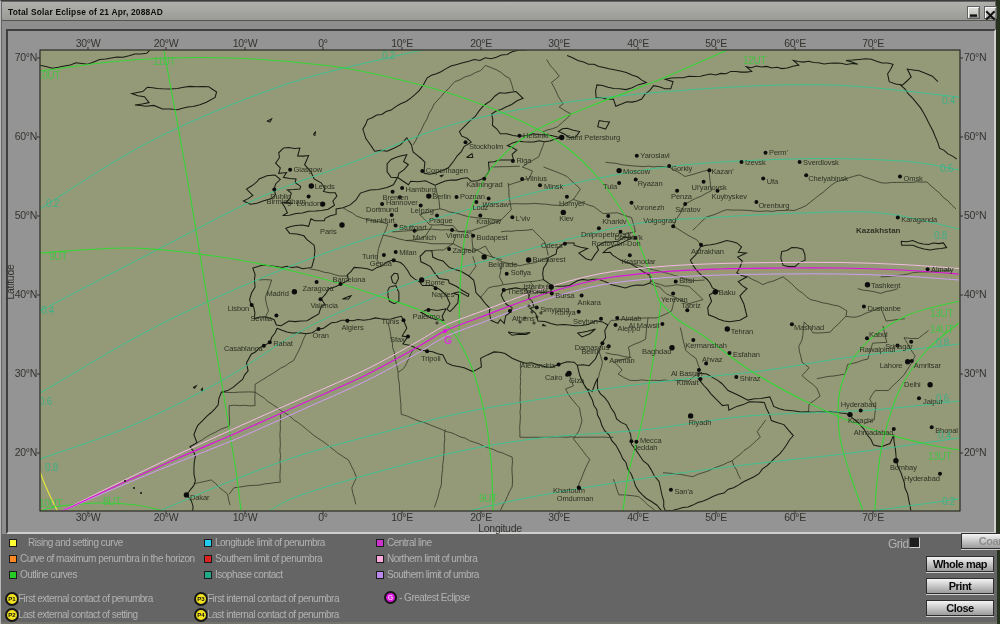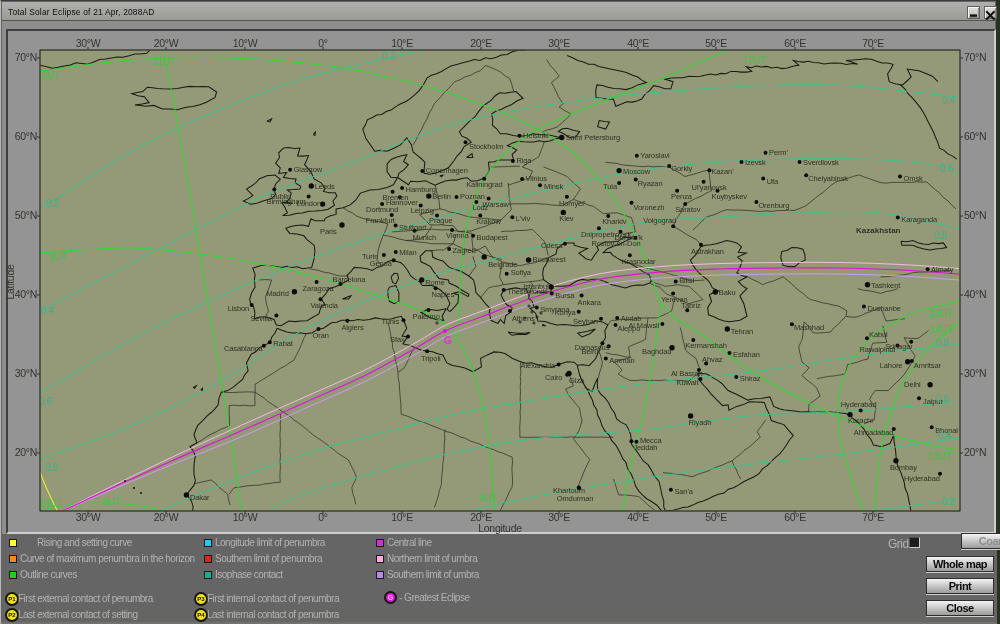--- a/index.html
+++ b/index.html
@@ -1,18 +1,18 @@
 <!DOCTYPE html>
 <html><head><meta charset="utf-8"><style>
 html,body{margin:0;padding:0}
 body{width:1000px;height:624px;background:#27331f;font-family:"Liberation Sans",sans-serif;position:relative;overflow:hidden}
 #win{position:absolute;left:0;top:0;width:996px;height:624px;background:#656565;border-top:1px solid #3c3c3c;border-left:1px solid #b8b8b8;box-sizing:border-box}
 #face{position:absolute;left:1px;top:19px;width:993px;height:514px;background:#8e8e8e}
 #title{position:absolute;left:1px;top:1px;width:993px;height:18px;background:linear-gradient(#b0b0ac,#9a9a96);border-bottom:1px solid #55554f}
-#title span{position:absolute;left:6px;top:5px;font-size:8.4px;font-weight:normal;color:#0d0d0d;letter-spacing:0.2px}
+#title span{position:absolute;left:6px;top:5px;font-size:8.4px;font-weight:bold;color:#0d0d0d;letter-spacing:0.2px}
 .wbtn{position:absolute;top:5px;width:13px;height:13px;background:linear-gradient(#e2e2de,#b2b2ae);border:1px solid #606060;box-shadow:inset 1px 1px 0 #f8f8f8, inset -1px -1px 0 #8a8a8a;box-sizing:border-box}
 #panel{position:absolute;left:5px;top:28px;width:990px;height:505px;background:#949494;border-top:2px solid #3f3f3f;border-left:2px solid #3f3f3f;border-right:2px solid #cfcfcf;border-bottom:2px solid #cfcfcf;box-sizing:border-box}
 #bot1{position:absolute;left:0;top:621px;width:996px;height:2px;background:#73736b}
 .sw{position:absolute;width:6px;height:6px;border:1px solid #1a1a1a}
 .lt{position:absolute;font-size:10px;letter-spacing:-0.5px;color:#b2b2b2;white-space:nowrap}
 .pc{position:absolute;width:10px;height:10px;border-radius:50%;background:#f0e020;border:2px solid #151515;box-sizing:content-box;font-size:6px;font-weight:bold;color:#111;text-align:center;line-height:10px}
 .gc{position:absolute;width:9px;height:9px;border-radius:50%;border:2px solid #141414;background:#da1ada;color:#f2c4f2;font-size:7px;font-weight:bold;text-align:center;line-height:9px}
 .btn{position:absolute;left:925px;width:68px;height:16px;background:linear-gradient(#f4f4f4,#9b9b9b);border:1px solid #2e2e2e;box-shadow:0 1px 0 #cfcfcf;box-sizing:border-box;font-size:11px;letter-spacing:-0.5px;font-weight:bold;color:#0c0c0c;text-align:center;line-height:14px}
 </style></head><body>
 <div id="win">
@@ -433,21 +433,21 @@
       <line x1="36.0" y1="373" x2="39.0" y2="373" stroke="#30302c" stroke-width="1"></line>
       <line x1="959.0" y1="373" x2="962.0" y2="373" stroke="#30302c" stroke-width="1"></line>
       <text x="36" y="455" font-size="10.5" letter-spacing="-0.3" fill="#33332f" text-anchor="end">20°N</text>
       <text x="963" y="455" font-size="10.5" letter-spacing="-0.3" fill="#33332f">20°N</text>
       <line x1="36.0" y1="452" x2="39.0" y2="452" stroke="#30302c" stroke-width="1"></line>
       <line x1="959.0" y1="452" x2="962.0" y2="452" stroke="#30302c" stroke-width="1"></line>
       <text x="499" y="531" font-size="10.5" letter-spacing="-0.3" fill="#33332f" text-anchor="middle">Longitude</text>
       <text x="13" y="281" font-size="10.5" letter-spacing="-0.3" fill="#33332f" text-anchor="middle" transform="rotate(-90 13 281)">Latitude</text>
     </svg>
  <div class="sw" style="left:8px;top:538px;background:#ffff33"></div>
-    <div class="lt" style="left:36px;top:536px">Rising and setting curve</div>
+    <div class="lt" style="left:27px;top:536px">Rising and setting curve</div>
     <div class="sw" style="left:8px;top:554px;background:#ff8820"></div>
     <div class="lt" style="left:19px;top:552px">Curve of maximum penumbra in the horizon</div>
     <div class="sw" style="left:8px;top:570px;background:#22cc22"></div>
     <div class="lt" style="left:19px;top:568px">Outline curves</div>
     <div class="sw" style="left:203px;top:538px;background:#22ccee"></div>
     <div class="lt" style="left:214px;top:536px">Longitude limit of penumbra</div>
     <div class="sw" style="left:203px;top:554px;background:#dd2222"></div>
     <div class="lt" style="left:214px;top:552px">Southern limit of penumbra</div>
     <div class="sw" style="left:203px;top:570px;background:#22aa88"></div>
     <div class="lt" style="left:214px;top:568px">Isophase contact</div>

